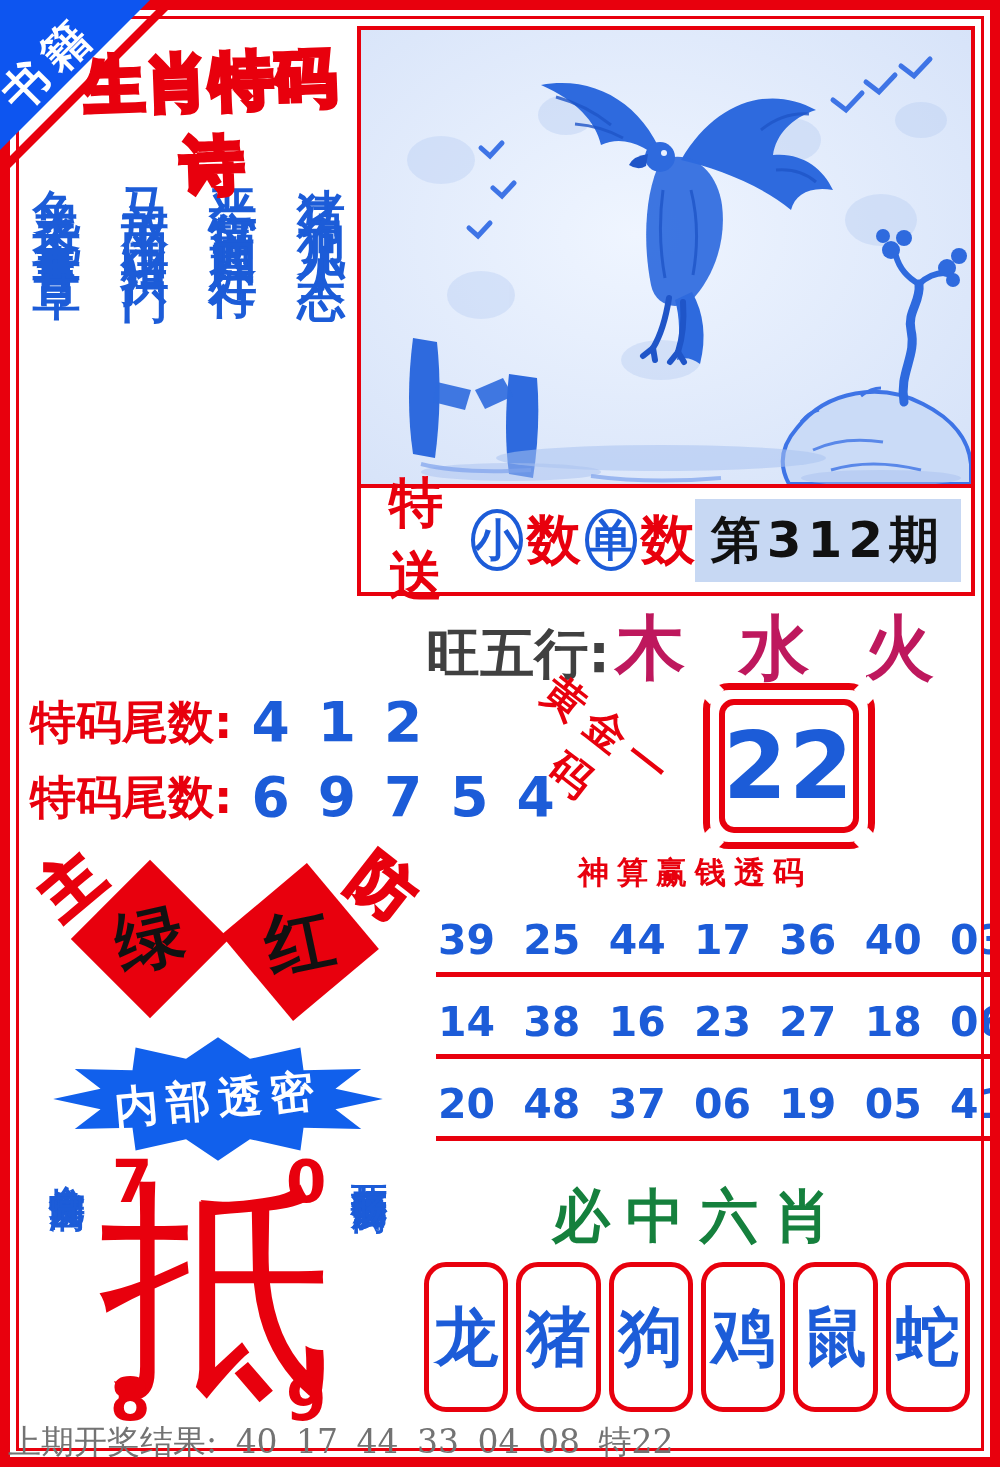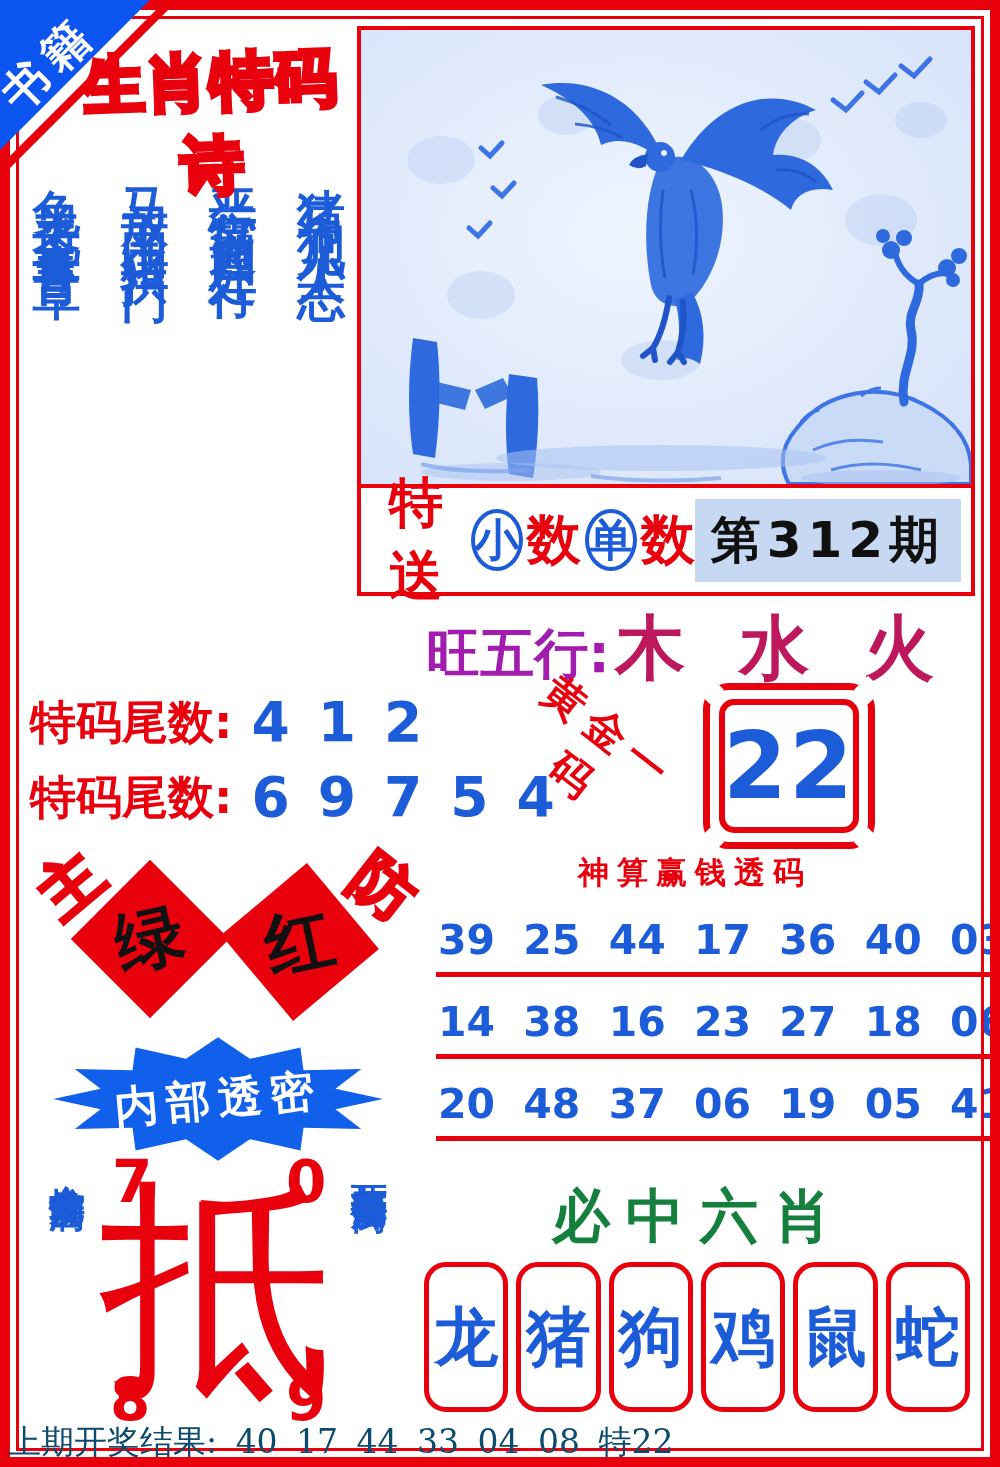--- a/index.html
+++ b/index.html
@@ -28,21 +28,21 @@
   .pic-area { width:100%; height:458px; border-bottom:4px solid #e8000d; overflow:hidden; }
   .send-row { height:104px; display:flex; align-items:center; padding:0 10px 0 28px; }
   .send-text { color:#e8000d; font-size:54px; font-weight:bold; }
   .send-circle { display:inline-flex; justify-content:center; align-items:center; width:58px; height:62px;
     border:4px solid #1c5cd8; border-radius:50%; color:#1c5cd8; font-size:44px; font-weight:bold; margin:0 4px; }
   .issue-box { margin-left:auto; background:#c7d8f3; color:#111; font-size:50px; font-weight:bold;
     padding:8px 16px; letter-spacing:6px; white-space:nowrap; }
 
   
   .wuxing { position:absolute; left:380px; top:602px; width:600px; text-align:center; white-space:nowrap; }
-  .wuxing-label { color:#a21caf; font-size:54px; font-weight:bold; }
+  .wuxing-label { color:#404040; font-size:54px; font-weight:bold; }
   .wuxing-value { color:#be185d; font-size:70px; font-weight:bold; word-spacing:30px; }
 
   
   .code-row { position:absolute; left:30px; white-space:nowrap; }
   .code-row .lbl { color:#e8000d; font-size:46px; font-weight:bold; }
   .code-row .val { color:#1c5cd8; font-size:55px; font-weight:bold; letter-spacing:28px; margin-left:14px; vertical-align:-3px; }
   .head-row { top:690px; } .tail-row { top:765px; }
 
   
   .golden-label { position:absolute; left:492px; top:700px; width:200px; text-align:center;
@@ -94,21 +94,21 @@
   
   .six-title { position:absolute; left:480px; top:1178px; width:440px; text-align:center;
     color:#15803d; font-size:58px; font-weight:bold; letter-spacing:16px; white-space:nowrap; }
   .cards { position:absolute; left:424px; top:1262px; width:546px; display:flex; gap:8px; }
   .card { flex:1; height:150px; background:#fff; border:5px solid #e8000d; border-radius:22px;
     display:flex; align-items:center; justify-content:center; }
   .card span { color:#1c5cd8; font-size:64px; font-weight:bold; }
 
   
   .footer { position:absolute; left:8px; top:1420px; white-space:nowrap; z-index:4;
-    color:#0c4a6e; font-size:33px; font-family:"DejaVu Serif","Liberation Serif",serif; word-spacing:8px; }
+    color:#737373; font-size:33px; font-family:"DejaVu Serif","Liberation Serif",serif; word-spacing:8px; }
 </style>
 </head>
 <body>
 
 <div class="page">
 
   <div class="border-inner"></div>
   <div class="border-outer"></div>
 
   <svg class="ribbon-svg" width="200" height="200" viewBox="0 0 200 200">

